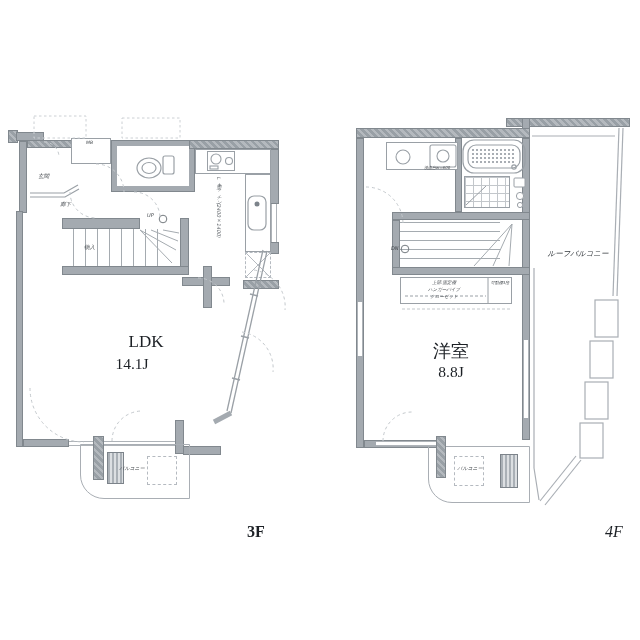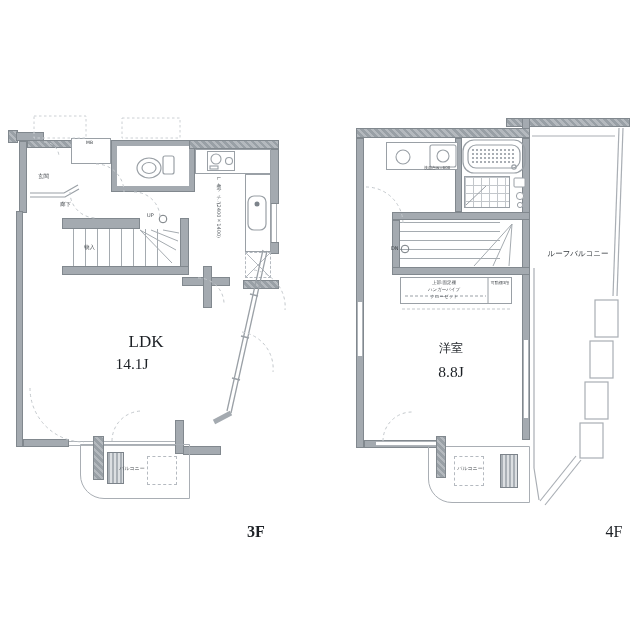--- a/index.html
+++ b/index.html
@@ -15,21 +15,21 @@
   .winh{position:absolute;background:#fff;border-top:1.5px solid #aeb3b8;border-bottom:1.5px solid #aeb3b8;box-sizing:border-box;}
   .unit{position:absolute;border:1px solid #7c838a;box-sizing:border-box;
         background:repeating-linear-gradient(90deg,#aab0b6 0 2px,#dcdfe2 2px 4px);}
   .stairs3{position:absolute;background:repeating-linear-gradient(90deg,transparent 0 11px,#a5abb0 11px 12px);}
   .stairs4{position:absolute;background:repeating-linear-gradient(0deg,transparent 0 8px,#a5abb0 8px 9px);}
   .dots{position:absolute;background-image:radial-gradient(#a9aeb4 0.8px,transparent 0.9px);background-size:4px 4px;}
   .grid{position:absolute;border:1px solid #9aa0a6;box-sizing:border-box;
         background-image:linear-gradient(#c3c7cb 1px,transparent 1px),linear-gradient(90deg,#c3c7cb 1px,transparent 1px);
         background-size:8px 8px;}
   .rail{position:absolute;border:1.5px solid #a9aeb4;border-radius:0 0 0 24px;box-sizing:border-box;}
-  .lbl{position:absolute;color:#41464b;white-space:nowrap;line-height:1;}
+  .lbl{position:absolute;color:#41464b;white-space:nowrap;line-height:1;font-style:italic;}
   .ctr{text-align:center;white-space:nowrap;}
   .big{position:absolute;font-family:"Liberation Serif","DejaVu Serif",serif;color:#1c2025;text-align:center;line-height:1;}
   .vert{writing-mode:vertical-rl;}
   svg.lines{position:absolute;left:0;top:0;pointer-events:none;}
 </style>
 </head>
 <body>
 
 <div id="canvas">
 
@@ -218,18 +218,18 @@
   <div class="lbl ctr" style="left:110px;top:466px;width:44px;font-size:5px;">バルコニー</div>
   <div class="big" style="left:236px;top:524px;width:40px;font-size:16px;font-weight:bold;">3F</div>
 
   <div class="lbl" style="left:424px;top:166px;font-size:4px;">洗面台w=600</div>
   <div class="lbl" style="left:391px;top:246px;font-size:5px;">DN</div>
   <div class="lbl ctr" style="left:402px;top:281px;width:84px;font-size:4.5px;">上部:固定棚</div>
   <div class="lbl ctr" style="left:402px;top:288px;width:84px;font-size:4.5px;">ハンガーパイプ</div>
   <div class="lbl ctr" style="left:402px;top:295px;width:84px;font-size:4.5px;">クローゼット</div>
   <div class="lbl ctr" style="left:489px;top:281px;width:22px;font-size:4px;">可動棚3段</div>
   <div class="lbl ctr" style="left:532px;top:250px;width:92px;font-size:7.5px;color:#33383d;">ルーフバルコニー</div>
-  <div class="big" style="left:411px;top:342px;width:80px;font-size:12px;">洋室</div>
+  <div class="big" style="left:411px;top:342px;width:80px;font-size:18px;">洋室</div>
   <div class="big" style="left:411px;top:364px;width:80px;font-size:15.5px;">8.8J</div>
   <div class="lbl ctr" style="left:448px;top:466px;width:44px;font-size:5px;">バルコニー</div>
-  <div class="big" style="left:594px;top:524px;width:40px;font-size:16px;">4F</div>
+  <div class="big" style="left:594px;top:524px;width:40px;font-size:16px;font-style:italic;">4F</div>
 
 </div>
 
 </body></html>

